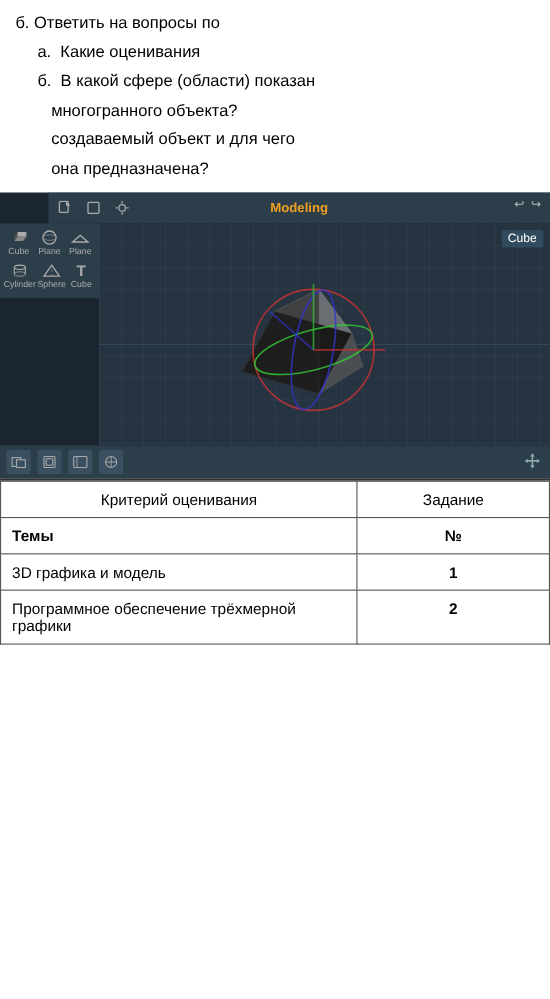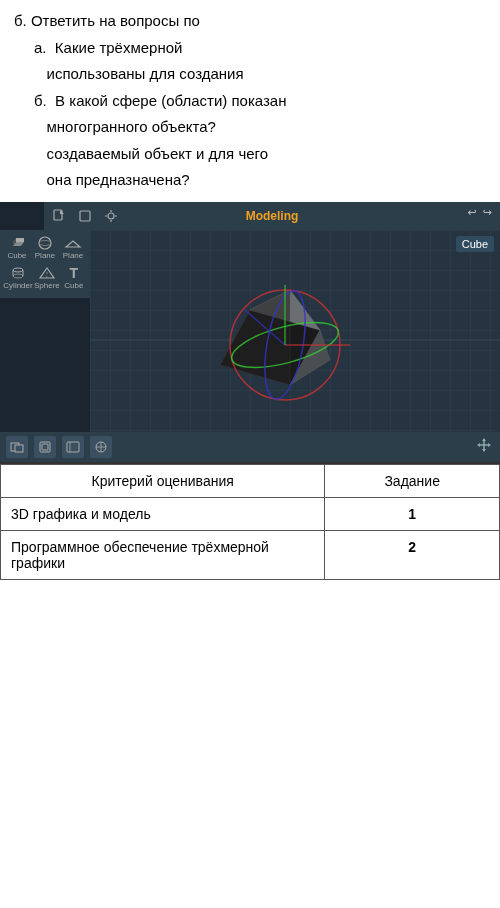--- a/index.html
+++ b/index.html
@@ -230,24 +230,21 @@
   </style>
 </head>
 <body>
 
 <div class="text-section">
   <div class="line">
     <span>б.      Ответить на вопросы по</span>
   </div>
   <div class="line indent-a">
     <span>а.</span>&nbsp;
-    <span>Какие трёхмерной</span>
-  </div>
-  <div class="line indent-a">
-    &nbsp;&nbsp;&nbsp;<span>использованы для создания</span>
+    <span>Какие оценивания</span>
   </div>
   <div class="line indent-b">
     <span>б.</span>&nbsp;
     <span>В какой сфере (области) показан</span>
   </div>
   <div class="line indent-a">
     &nbsp;&nbsp;&nbsp;<span>многогранного объекта?</span>
   </div>
   <div class="line indent-b">
     &nbsp;&nbsp;&nbsp;<span>создаваемый объект и для чего</span>
@@ -436,20 +433,24 @@
 
 <div class="table-section">
   <table>
     <thead>
       <tr>
         <th>Критерий оценивания</th>
         <th>Задание</th>
       </tr>
     </thead>
     <tbody>
+      <tr>
+        <td class="row-header">Темы</td>
+        <td style="font-weight:bold;text-align:center;">№</td>
+      </tr>
       <tr>
         <td>3D графика и модель</td>
         <td>1</td>
       </tr>
       <tr>
         <td>Программное обеспечение трёхмерной графики</td>
         <td>2</td>
       </tr>
     </tbody>
   </table>

